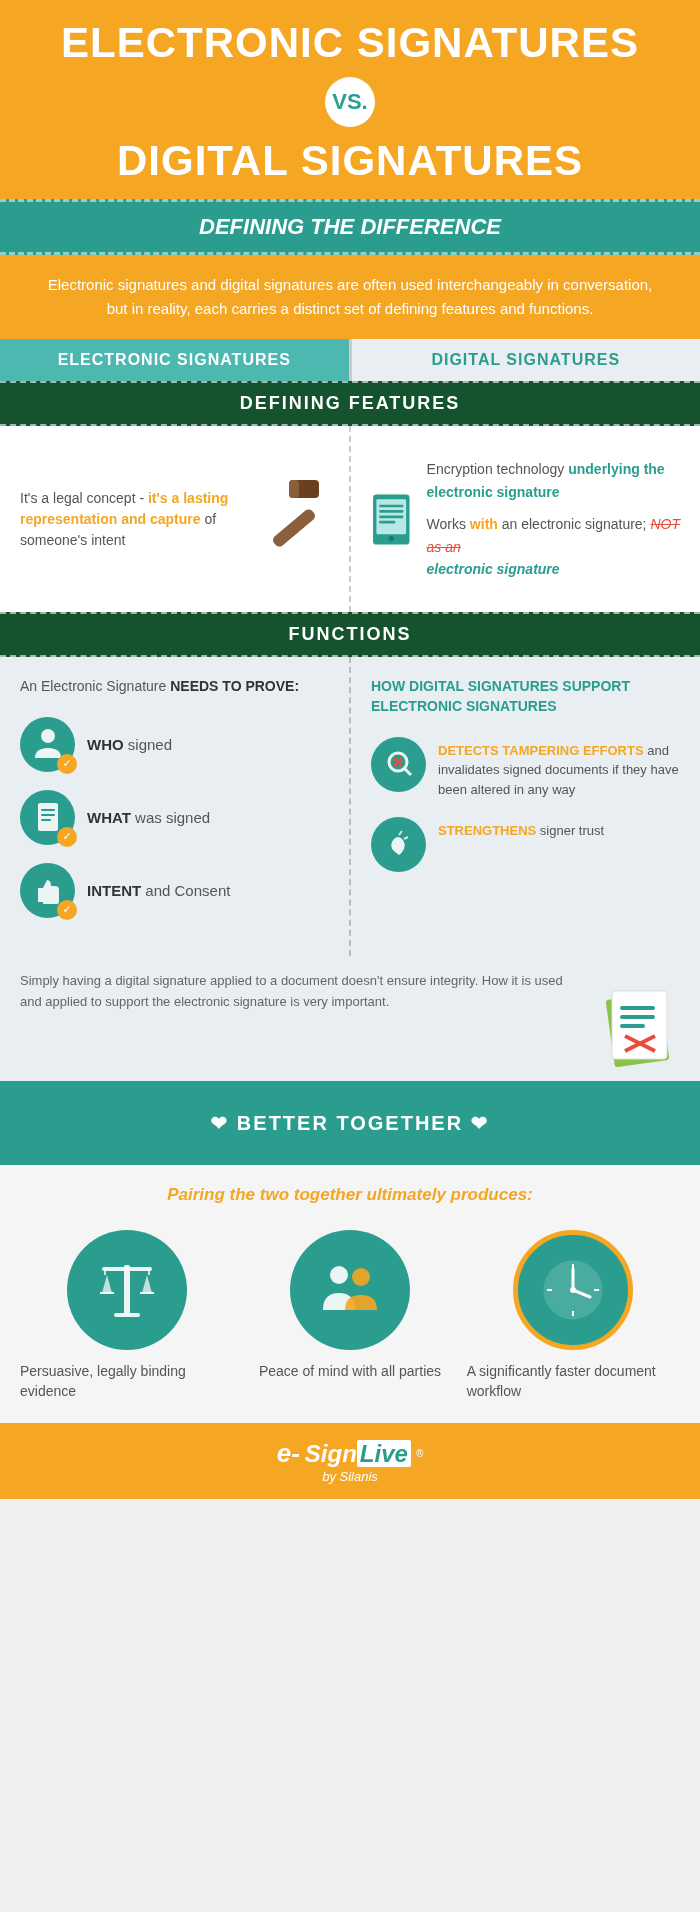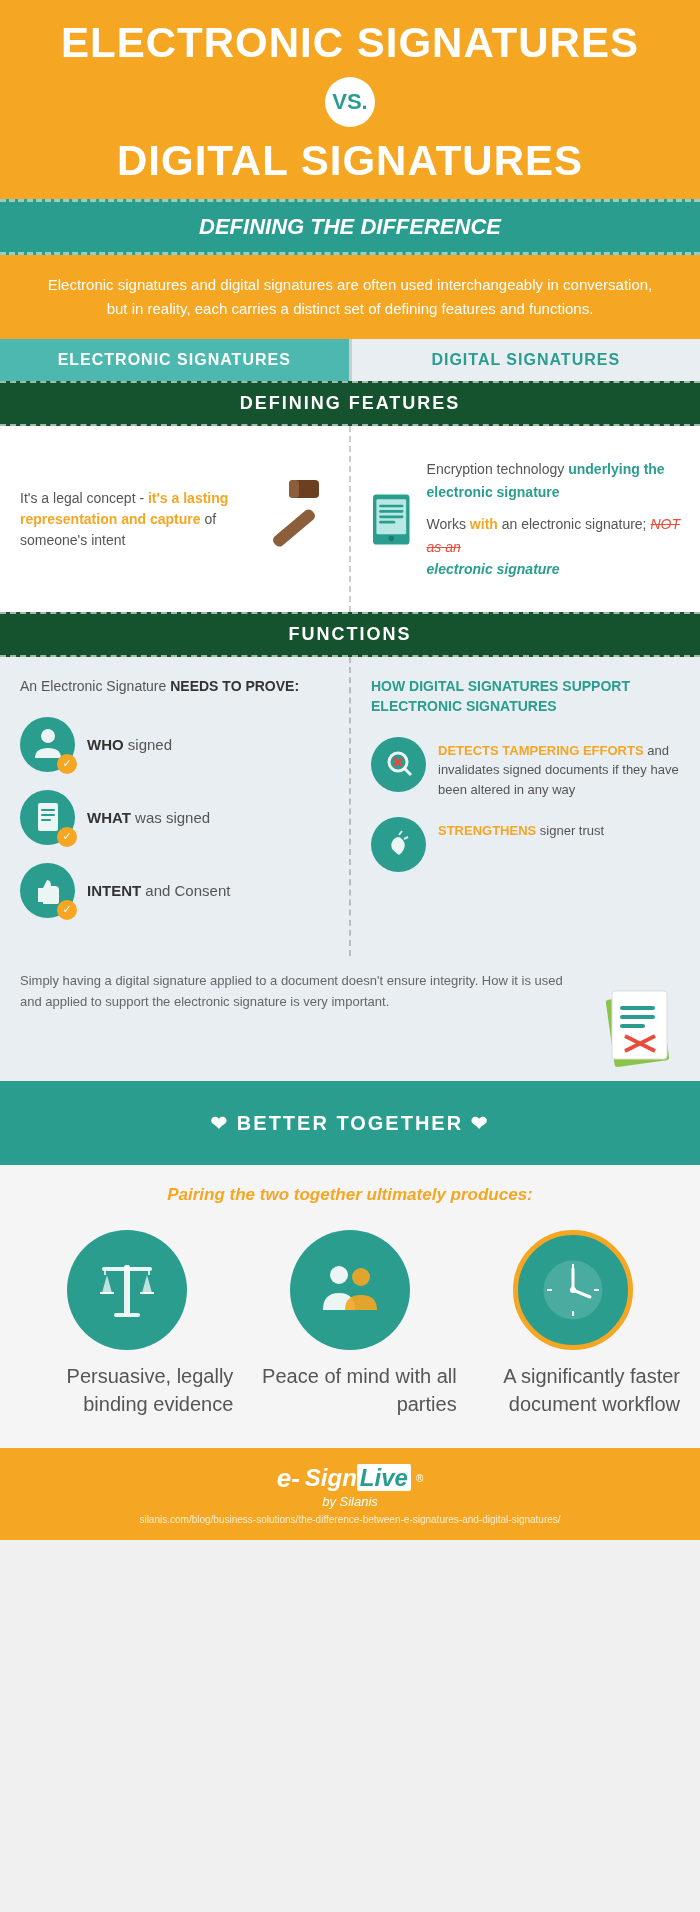--- a/index.html
+++ b/index.html
@@ -326,21 +326,21 @@
       font-size: 20px;
       font-weight: 900;
       color: #fff;
       text-transform: uppercase;
       letter-spacing: 2px;
     }
 
     
     .pairing-section {
       background: #f5f5f5;
-      padding: 20px 20px 30px;
+      padding: 20px 20px 22px;
       text-align: center;
     }
     .pairing-subtitle {
       font-size: 17px;
       font-style: italic;
       color: #f5a623;
       font-weight: bold;
       margin-bottom: 25px;
     }
 
@@ -362,23 +362,23 @@
       height: 120px;
       border-radius: 50%;
       background: #2a9d8f;
       display: flex;
       align-items: center;
       justify-content: center;
       font-size: 45px;
       color: white;
     }
     .benefit-text {
-      font-size: 20px;
+      font-size: 14px;
       color: #555;
-      text-align: right;
+      text-align: left;
       line-height: 1.4;
     }
 
     
     .footer {
       background: #f5a623;
       padding: 15px;
       text-align: center;
     }
     .footer-url {
@@ -639,14 +639,13 @@
 
 <div class="footer">
   <div style="display: flex; align-items: center; justify-content: center; gap: 5px;">
     <span style="font-size: 26px; font-weight: 900; color: #fff; font-style: italic;">e-</span>
     <span style="font-size: 24px; font-weight: 900; color: #fff;">
       <span style="font-style: italic;">Sign</span><span style="color: #2a9d8f; background: white; padding: 0 3px; border-radius: 2px; font-style: italic;">Live</span>
     </span>
     <sup style="font-size: 10px; color: white;">®</sup>
   </div>
   <div style="font-size: 13px; color: #fff; font-style: italic; text-align: center;">by Silanis</div>
-  <div class="footer-url">silanis.com/blog/business-solutions/the-difference-between-e-signatures-and-digital-signatures/</div>
 </div>
 
 </body></html>

